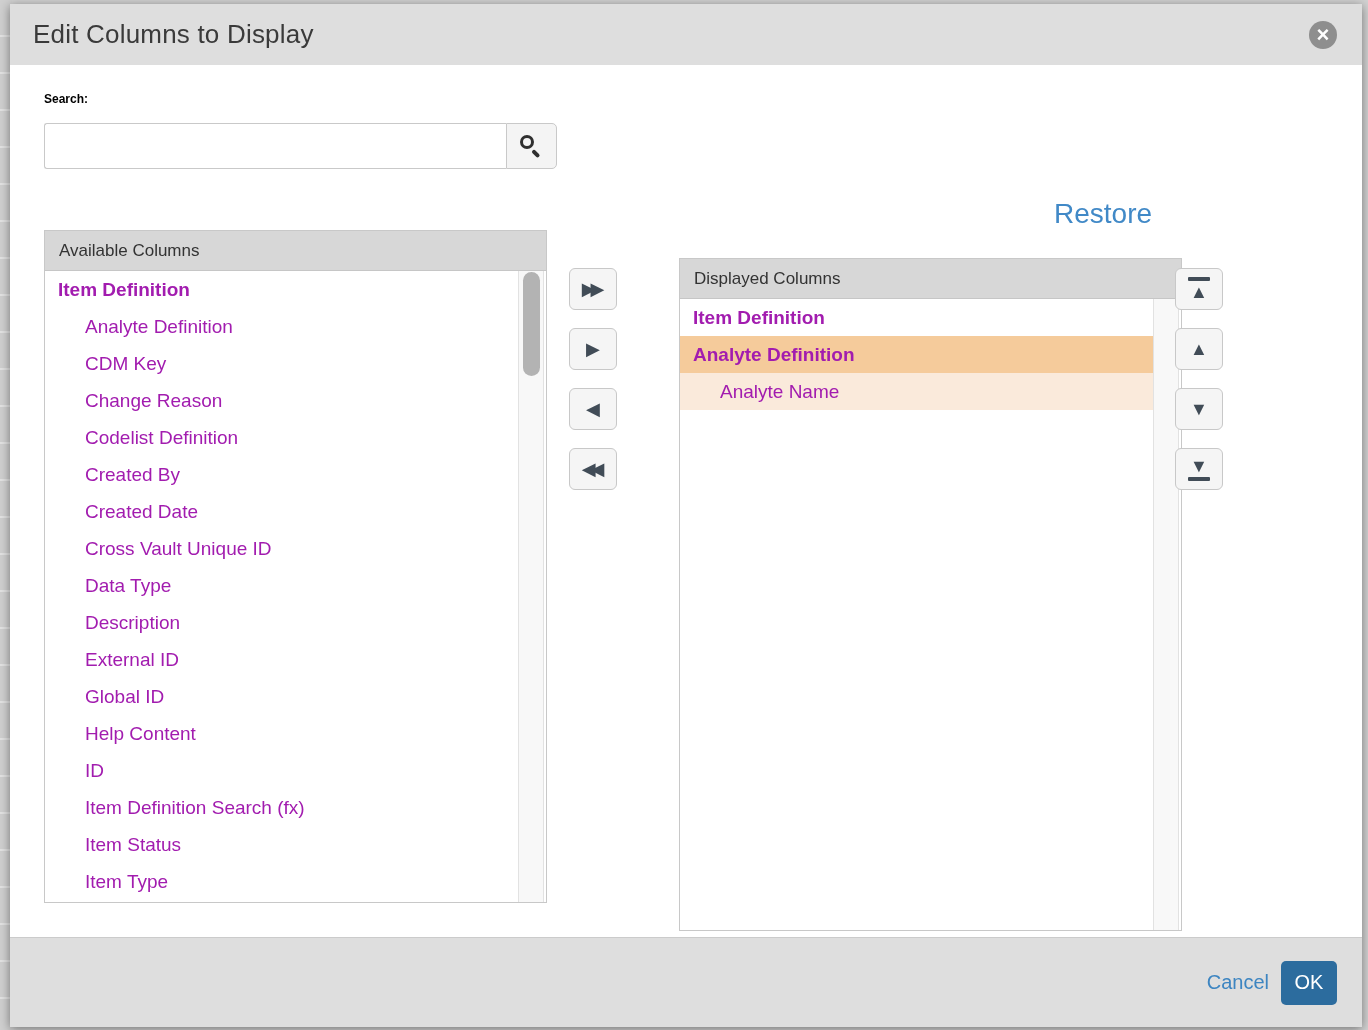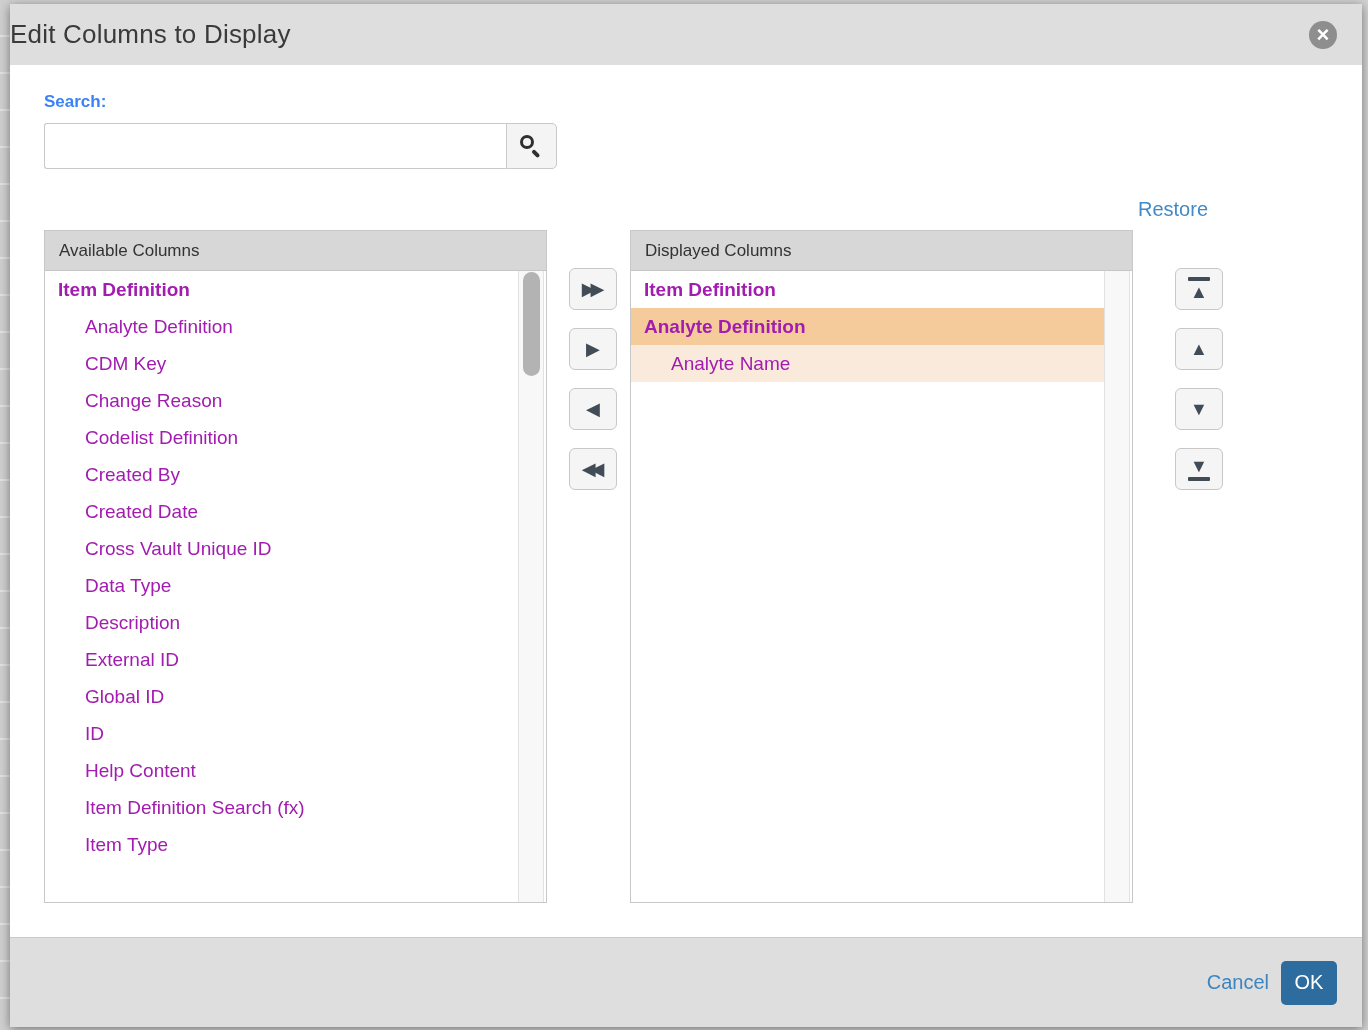--- a/index.html
+++ b/index.html
@@ -18,33 +18,34 @@
 
   .dialog {
     position: absolute; left: 10px; top: 4px; width: 1352px; height: 1023px;
     background: #ffffff; box-shadow: 0 2px 10px rgba(0,0,0,0.45);
   }
 
   
   .dlg-header {
     position: absolute; left: 0; top: 0; right: 0; height: 61px;
     background: #dedede; display: flex; align-items: center;
+    padding-left: 23px;
   }
   .dlg-title { font-size: 26px; color: #3a3a3a; letter-spacing: 0.2px; }
   .close-btn {
     position: absolute; right: 25px; top: 17px; width: 28px; height: 28px;
     border-radius: 50%; background: #8e8e8e; color: #ffffff;
     display: flex; align-items: center; justify-content: center;
     font-size: 22px; font-weight: bold; line-height: 1; cursor: pointer;
   }
 
   
   .search-label {
     position: absolute; left: 34px; top: 88px;
-    font-size: 17px; font-weight: bold; color: #3b82f6;
+    font-size: 12px; font-weight: bold; color: #000000;
   }
   .search-group { position: absolute; left: 34px; top: 119px; height: 46px; display: flex; }
   .search-input {
     width: 462px; height: 46px; border: 1px solid #c9c9c9; border-right: none;
     border-radius: 3px 0 0 3px; font-size: 18px; padding: 0 10px;
     font-family: "Liberation Sans", sans-serif; color: #333; outline: none;
   }
   .search-btn {
     width: 51px; height: 46px; background: #f4f4f4; border: 1px solid #c9c9c9;
     border-radius: 0 5px 5px 0; cursor: pointer; position: relative;
@@ -54,31 +55,31 @@
     position: absolute; left: 0; top: 0; width: 14px; height: 14px;
     border: 3.5px solid #2f2f2f; border-radius: 50%;
   }
   .mag-icon .handle {
     position: absolute; left: 14px; top: 14px; width: 9px; height: 4px;
     background: #2f2f2f; transform: rotate(45deg); transform-origin: 0 0; border-radius: 2px;
   }
 
   
   .restore-link {
-    position: absolute; top: 194px; left: 1123px; width: 75px; text-align: right;
-    font-size: 20px; color: #4189c7; cursor: pointer;
+    position: absolute; top: 194px; left: 1044px; width: 75px; text-align: right;
+    font-size: 28px; color: #4189c7; cursor: pointer;
   }
 
   
   .panel {
     position: absolute; top: 226px; width: 503px; height: 673px;
     border: 1px solid #c8c8c8; background: #ffffff;
   }
   .panel.available { left: 34px; }
-  .panel.displayed { left: 620px; }
+  .panel.displayed { left: 669px; margin-top: 28px; }
   .panel-header {
     height: 40px; background: #d7d7d7; border-bottom: 1px solid #c6c6c6;
     font-size: 17px; font-weight: normal; color: #333;
     line-height: 40px; padding-left: 14px;
   }
   .panel-list { position: relative; height: 631px; overflow: hidden; }
   .row {
     height: 37px; line-height: 37px; font-size: 19px; color: #a21caf;
     white-space: nowrap; cursor: pointer;
   }
@@ -164,23 +165,24 @@
           <div class="row child"><span>CDM Key</span></div>
           <div class="row child"><span>Change Reason</span></div>
           <div class="row child"><span>Codelist Definition</span></div>
           <div class="row child"><span>Created By</span></div>
           <div class="row child"><span>Created Date</span></div>
           <div class="row child"><span>Cross Vault Unique ID</span></div>
           <div class="row child"><span>Data Type</span></div>
           <div class="row child"><span>Description</span></div>
           <div class="row child"><span>External ID</span></div>
           <div class="row child"><span>Global ID</span></div>
+          <div class="row child"><span>Help Content</span></div>
           <div class="row child"><span>ID</span></div>
-          <div class="row child"><span>Help Content</span></div>
           <div class="row child"><span>Item Definition Search (fx)</span></div>
+          <div class="row child"><span>Item Status</span></div>
           <div class="row child"><span>Item Type</span></div>
         </div>
       <div class="scroll-track" style="top:40px;">
         <div class="scroll-thumb"></div>
       </div>
     </div>
 
     <div class="panel displayed">
       <div class="panel-header">Displayed Columns</div>
       <div class="panel-list">

